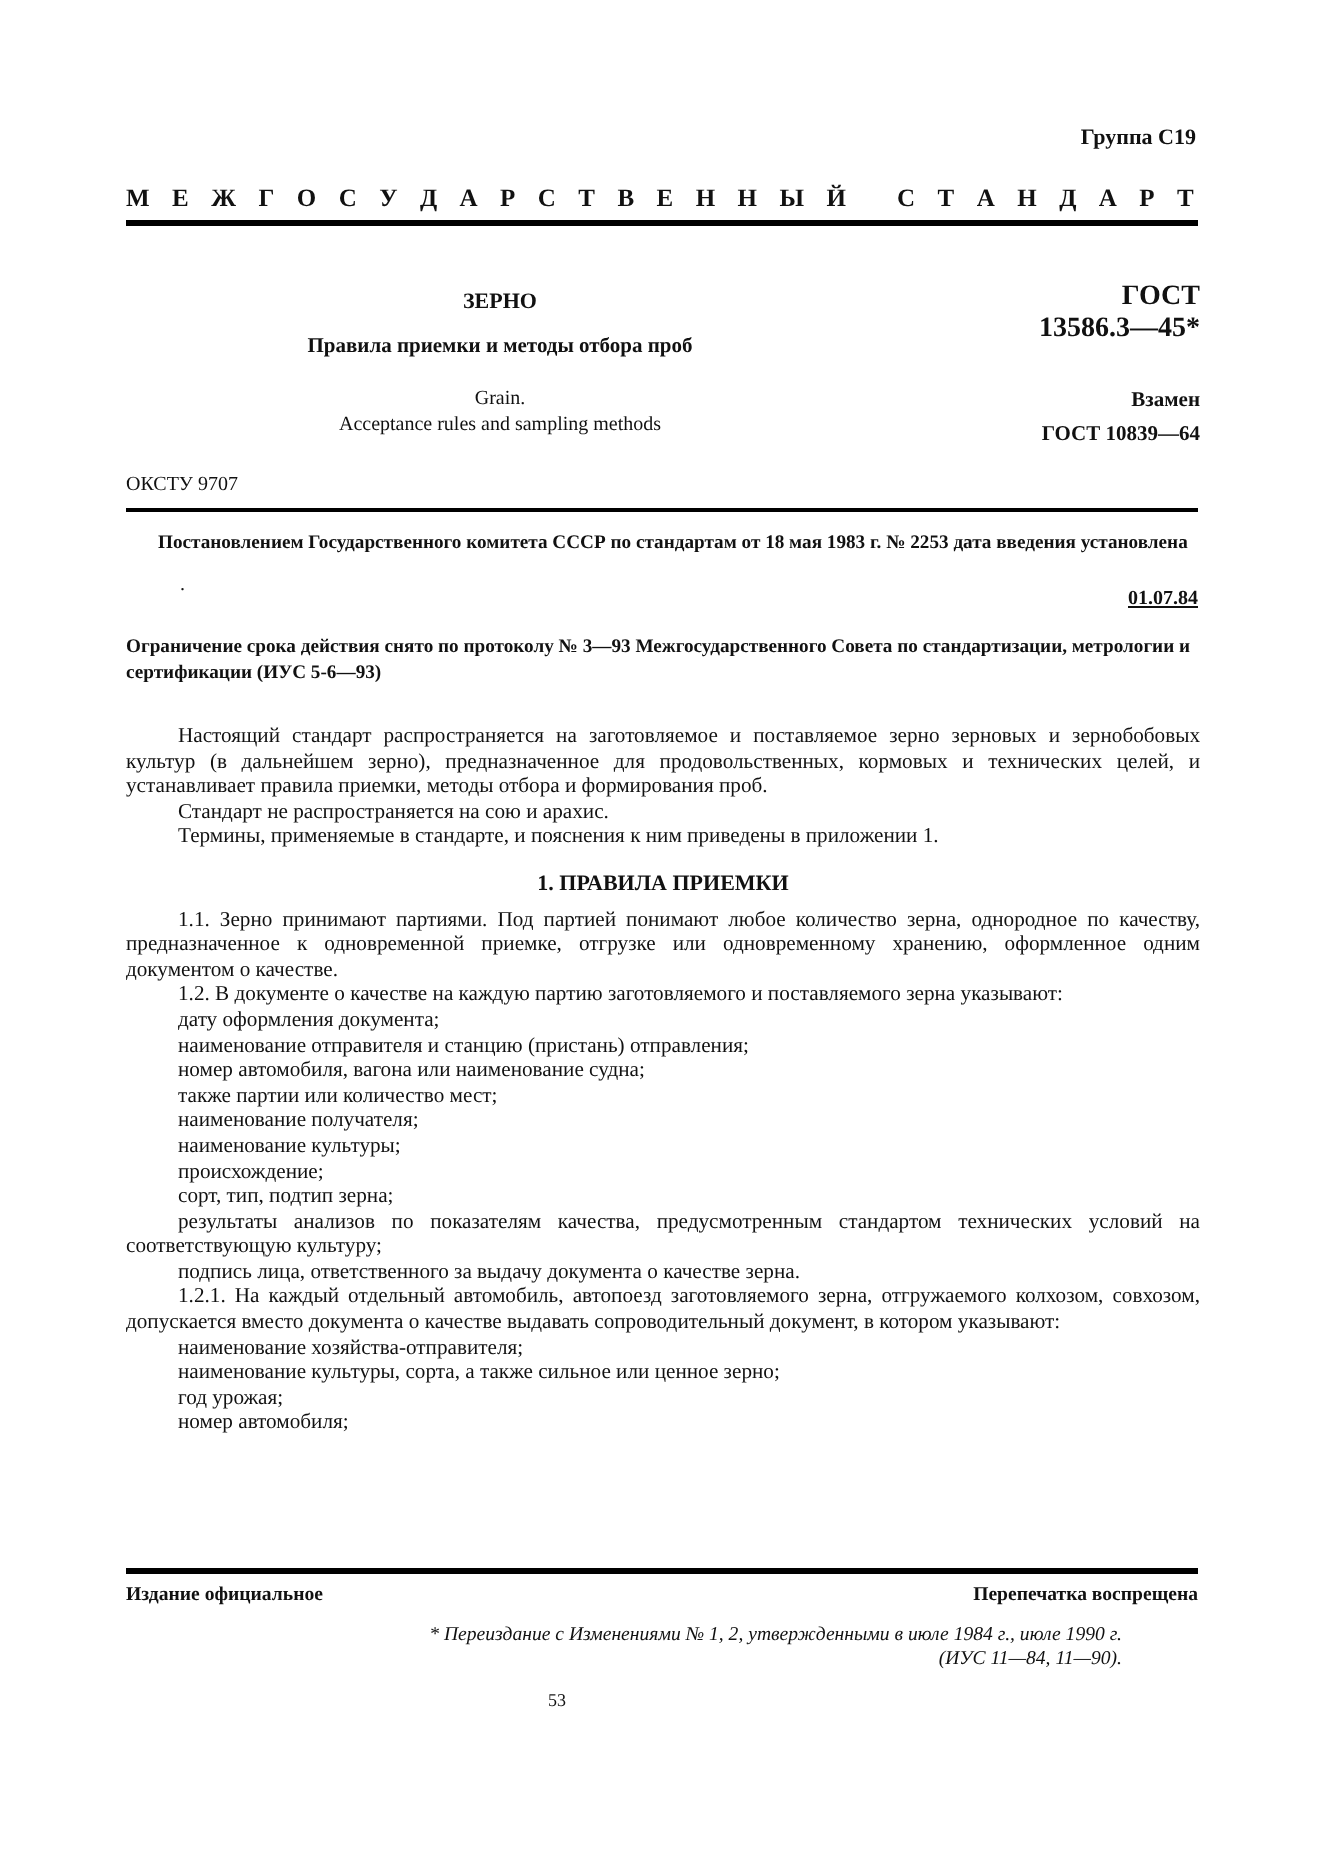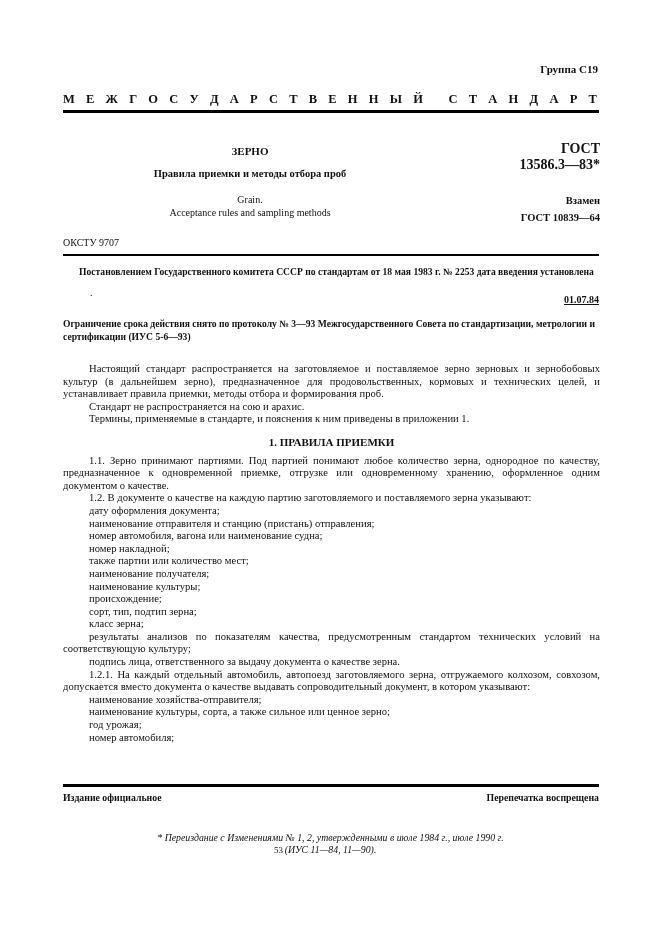--- a/index.html
+++ b/index.html
@@ -24,21 +24,21 @@
   .date { right: 62px; top: 294px; font-size: 10px; font-weight: bold; text-decoration: underline; }
   .ogr { left: 63px; width: 536px; top: 318px; font-size: 9.6px; font-weight: bold; line-height: 12.5px; }
   .body { left: 63px; width: 537px; top: 363px; font-size: 10.6px; line-height: 12.6px; text-align: justify; }
   .body p { margin: 0; }
   .indent { text-indent: 26px; }
   .item { padding-left: 26px; }
   .h1 { text-align: center; font-weight: bold; margin: 10px 0 6px 0 !important; font-size: 11px; }
   .footer-rule { left: 63px; width: 536px; top: 784px; height: 3px; background: #000; }
   .foot-left { left: 63px; top: 792px; font-size: 9.8px; font-weight: bold; }
   .foot-right { right: 62px; top: 792px; font-size: 9.8px; font-weight: bold; }
-  .note { left: 100px; width: 461px; top: 832px; text-align: center; font-style: italic; font-size: 9.8px; line-height: 12px; }
+  .note { left: 100px; width: 461px; top: 812px; text-align: right; font-style: italic; font-size: 9.8px; line-height: 12px; }
   .pagenum { left: 0; width: 557px; top: 845px; text-align: center; font-size: 9px; }
 </style>
 </head>
 <body>
 
 <div class="abs group">Группа  С19</div>
 
 <div class="abs banner">
   <span>М</span>
   <span>Е</span>
@@ -72,21 +72,21 @@
 
 <div class="abs title-block zerno">ЗЕРНО</div>
 <div class="abs title-block subtitle">Правила приемки и методы отбора проб</div>
 <div class="abs title-block eng">
   <div>Grain.</div>
   <div>Acceptance rules and sampling methods</div>
 </div>
 
 <div class="abs gost-block gost1">
   <div>ГОСТ</div>
-  <div>13586.3—83*</div>
+  <div>13586.3—45*</div>
 </div>
 <div class="abs gost-block vzamen">
   <div>Взамен</div>
   <div>ГОСТ 10839—64</div>
 </div>
 
 <div class="abs okstu">ОКСТУ 9707</div>
 <div class="abs rule-thick" style="top:254px; height:2px;"></div>
 
 <div class="abs postanov">Постановлением Государственного комитета СССР по стандартам от 18 мая 1983 г. № 2253 дата введения установлена</div>
@@ -97,27 +97,25 @@
 <div class="abs body">
   <p class="indent">Настоящий стандарт распространяется на заготовляемое и поставляемое зерно зерновых и зернобобовых культур (в дальнейшем зерно), предназначенное для продовольственных, кормовых и технических целей, и устанавливает правила приемки, методы отбора и формирования проб.</p>
   <p class="indent">Стандарт не распространяется на сою и арахис.</p>
   <p class="indent">Термины, применяемые в стандарте, и пояснения к ним приведены в приложении 1.</p>
   <p class="h1">1. ПРАВИЛА ПРИЕМКИ</p>
   <p class="indent">1.1.  Зерно принимают партиями. Под партией понимают любое количество зерна, однородное по качеству, предназначенное к одновременной приемке, отгрузке или одновременному хранению, оформленное одним документом о качестве.</p>
   <p class="indent">1.2.  В документе о качестве на каждую партию заготовляемого и поставляемого зерна указывают:</p>
   <p class="item">дату оформления документа;</p>
   <p class="item">наименование отправителя и станцию (пристань) отправления;</p>
   <p class="item">номер автомобиля, вагона или наименование судна;</p>
-  <p class="item">номер накладной;</p>
   <p class="item">также партии или количество мест;</p>
   <p class="item">наименование получателя;</p>
   <p class="item">наименование культуры;</p>
   <p class="item">происхождение;</p>
   <p class="item">сорт, тип, подтип зерна;</p>
-  <p class="item">класс зерна;</p>
   <p class="indent">результаты анализов по показателям качества, предусмотренным стандартом технических условий на соответствующую культуру;</p>
   <p class="item">подпись лица, ответственного за выдачу документа о качестве зерна.</p>
   <p class="indent">1.2.1.  На каждый отдельный автомобиль, автопоезд заготовляемого зерна, отгружаемого колхозом, совхозом, допускается вместо документа о качестве выдавать сопроводительный документ, в котором указывают:</p>
   <p class="item">наименование хозяйства-отправителя;</p>
   <p class="item">наименование культуры, сорта, а также сильное или ценное зерно;</p>
   <p class="item">год урожая;</p>
   <p class="item">номер автомобиля;</p>
 </div>
 
 <div class="abs footer-rule"></div>

